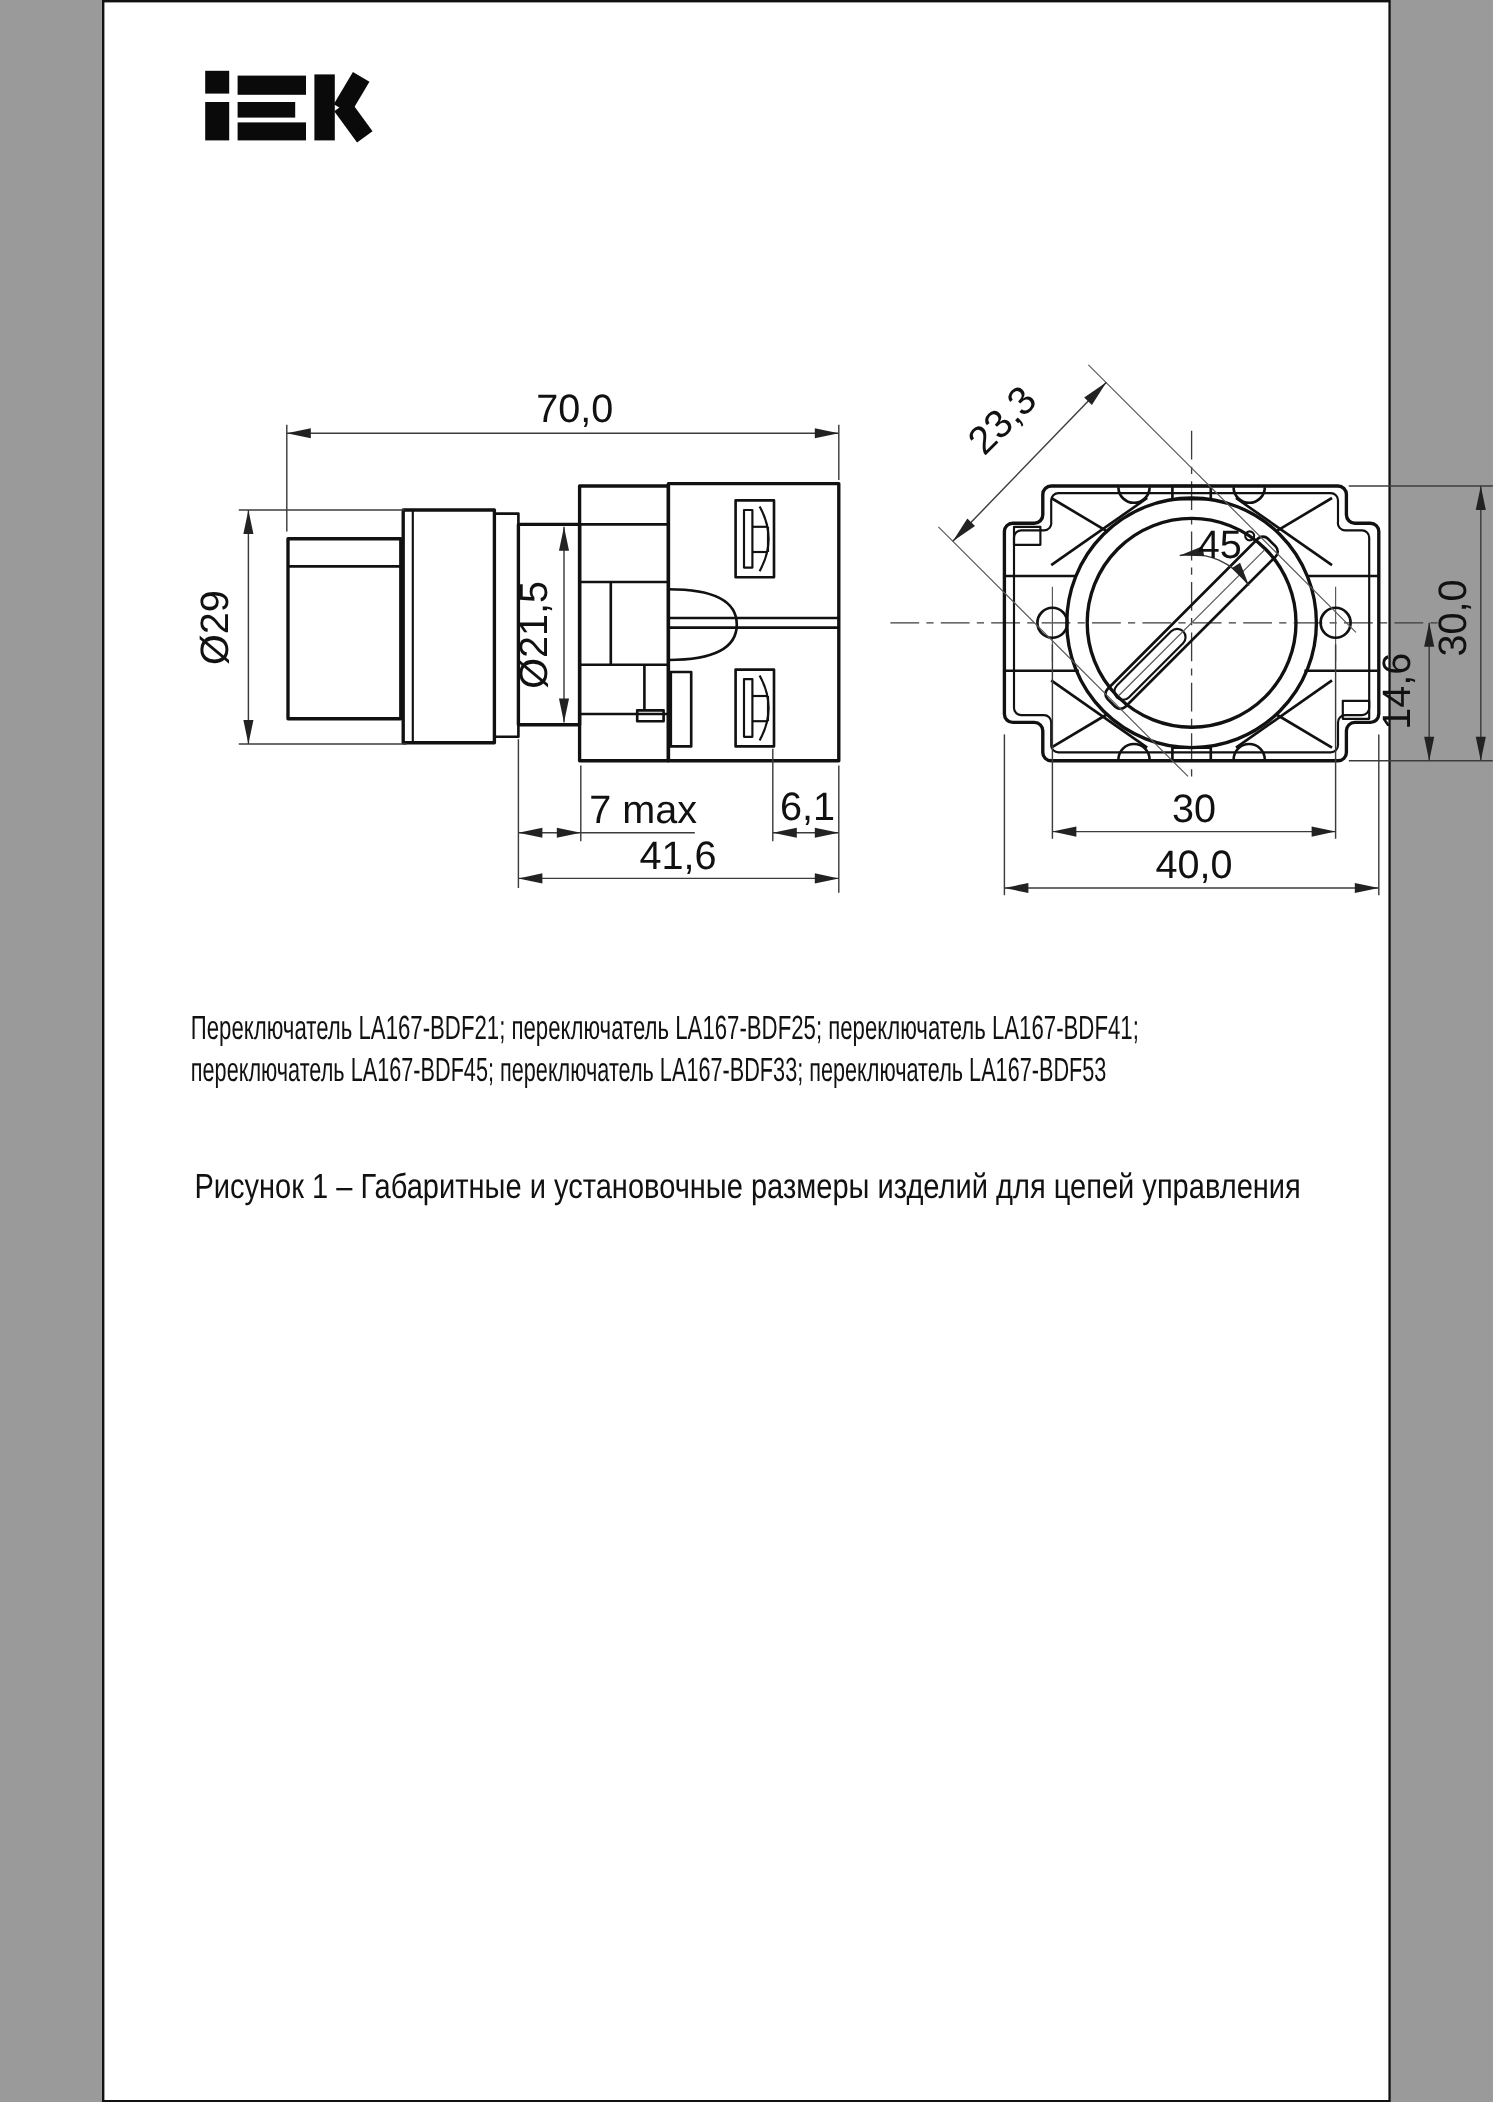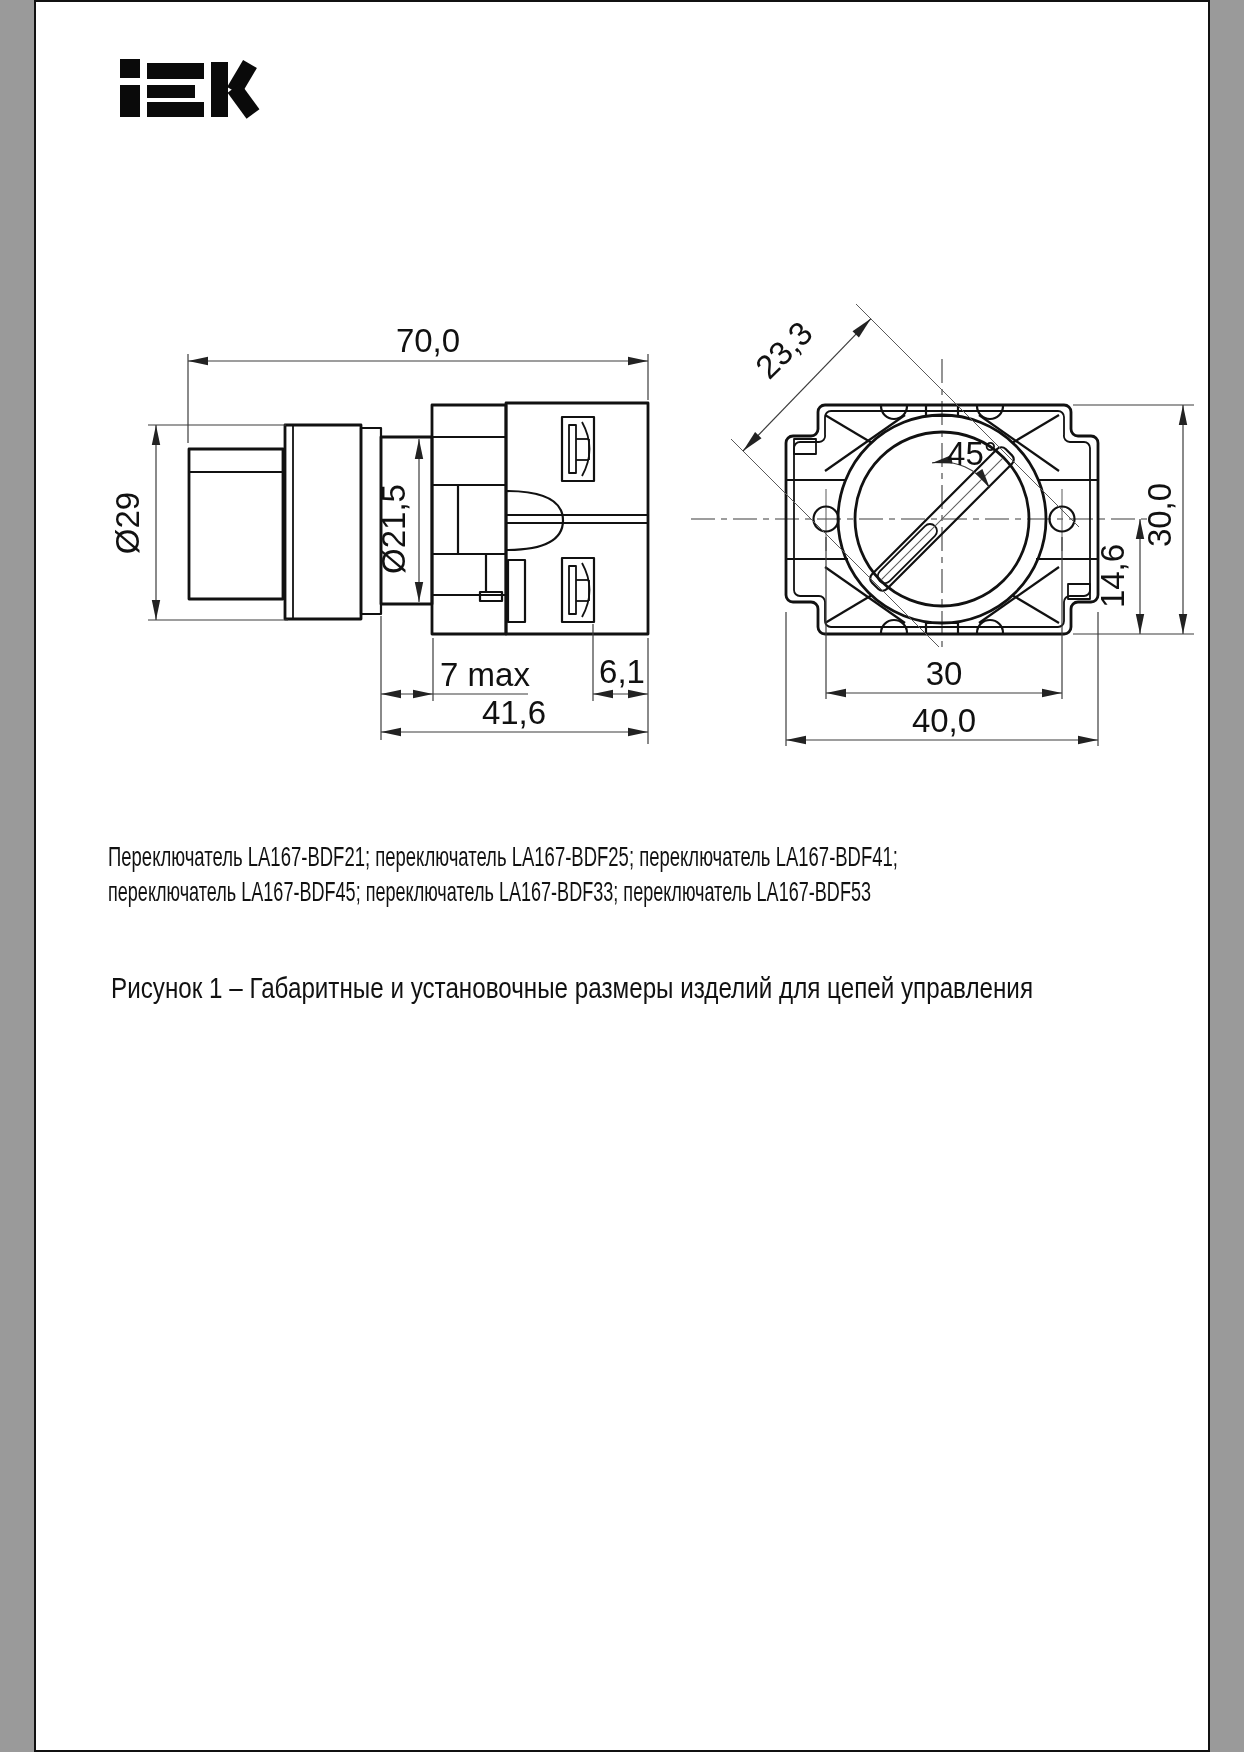--- a/index.html
+++ b/index.html
@@ -1,17 +1,17 @@
 <!DOCTYPE html>
 <html><head>
 <meta charset="utf-8">
 <style>
   html,body{margin:0;padding:0;background:#9a9a9a;}
   .sheet{
-    position:relative;width:1176px;height:1752px;margin:0 auto;
+    position:relative;width:1074px;height:1752px;margin:0 auto;
     background:#ffffff;box-sizing:border-box;border:2px solid #111;
     font-family:"Liberation Sans",sans-serif;
   }
   svg{display:block}
   .obj{stroke:#111;stroke-width:2.8;fill:none;stroke-linejoin:round;stroke-linecap:round}
   .obj2{stroke:#111;stroke-width:2.2;fill:none;stroke-linejoin:round}
   .obj3{stroke:#111;stroke-width:1.8;fill:none;stroke-linejoin:round}
   .dim{stroke:#3c3c3c;stroke-width:1.2;fill:none}
   .thin{stroke:#5a5a5a;stroke-width:1;fill:none}
   .cl{stroke:#3c3c3c;stroke-width:1.1;fill:none;stroke-dasharray:24 6 6 6}

